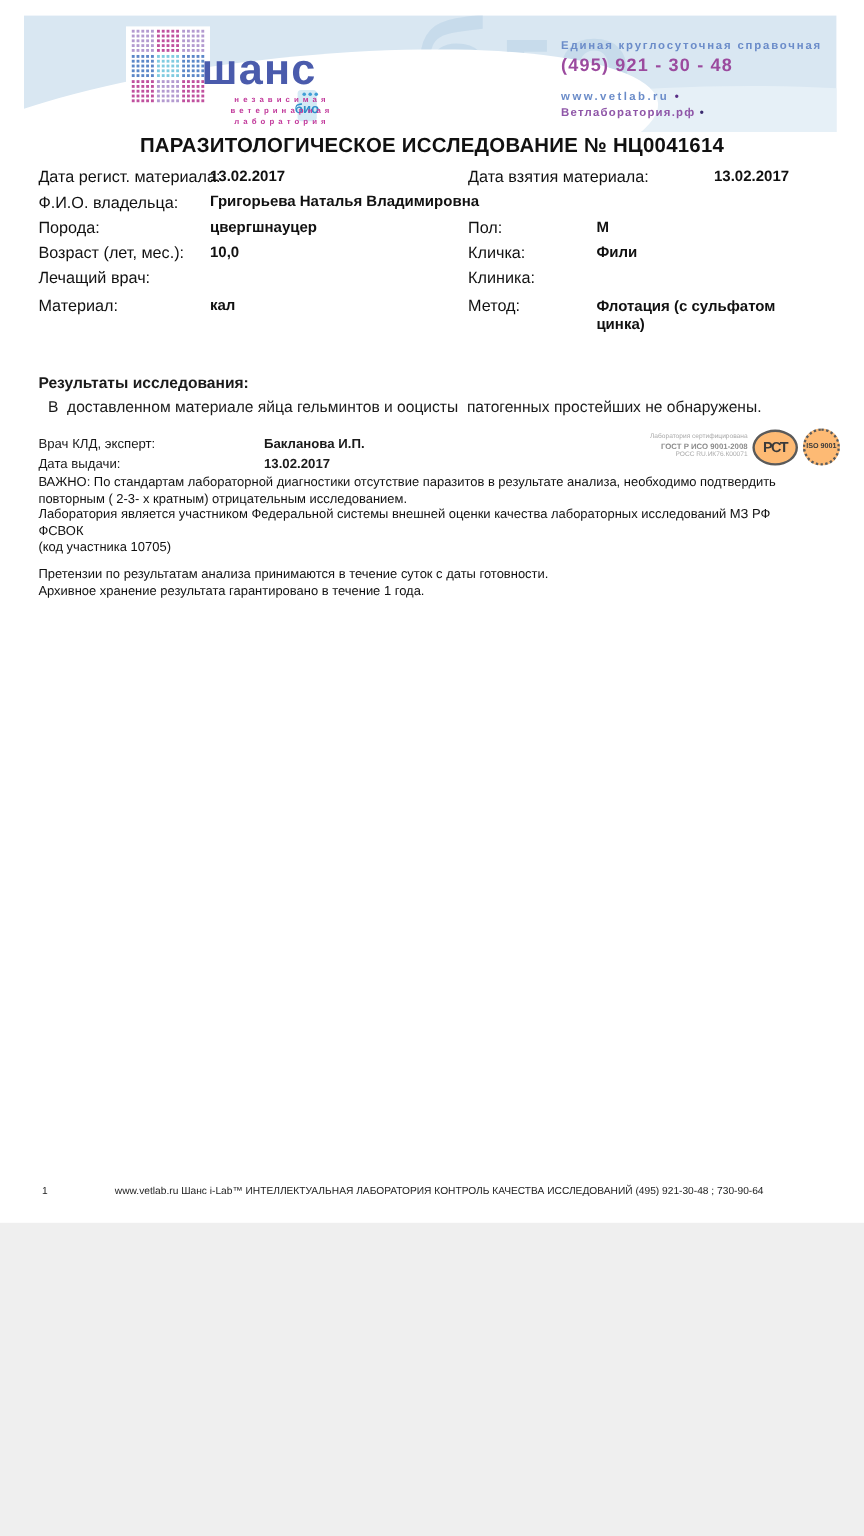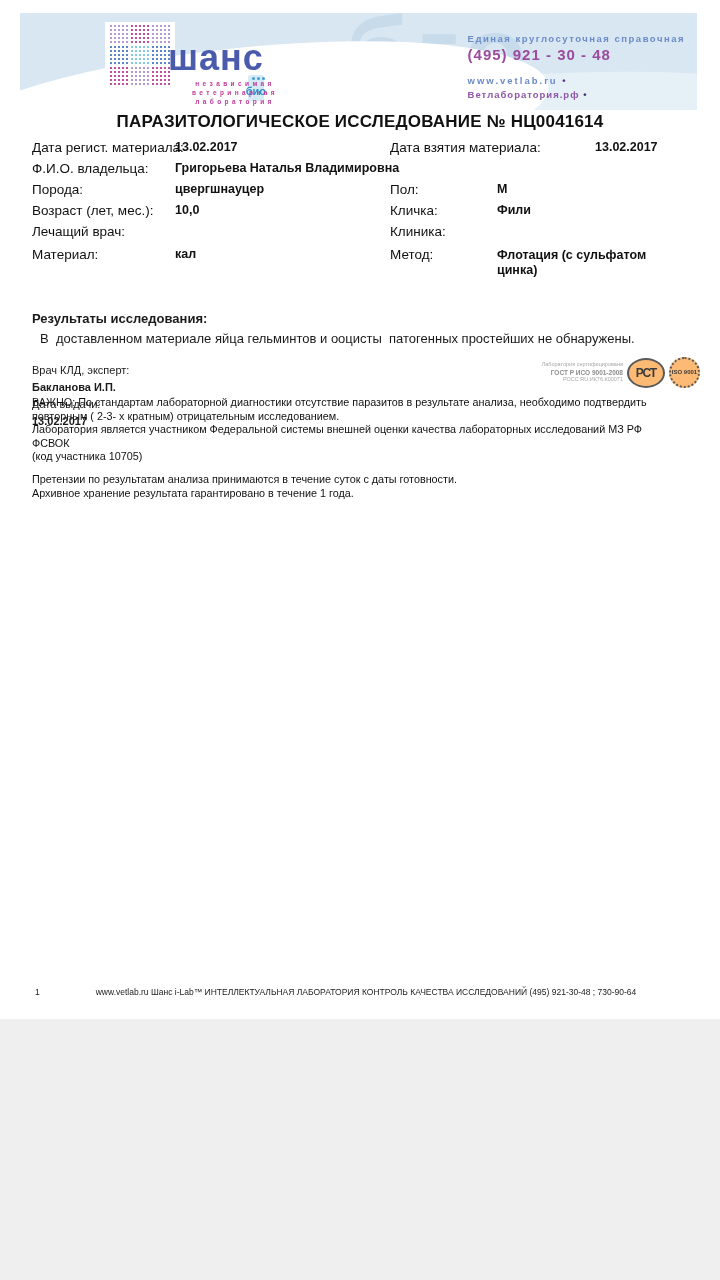--- a/index.html
+++ b/index.html
@@ -72,21 +72,21 @@
   .val{position:absolute;font-size:12.5px;font-weight:bold;color:#111;white-space:nowrap;}
   .l1{left:32px;} .v1{left:175px;}
   .l2{left:390px;} .v2{left:497px;}
   .v2.first{left:595px;}
   .v2.wrap{white-space:normal;width:178px;line-height:15px;top:1px;}
   
   .res-head{position:absolute;left:32px;top:311px;font-size:13px;font-weight:bold;}
   .res-text{position:absolute;left:40px;top:331px;font-size:13px;white-space:pre-wrap;}
   
   .sign{position:absolute;left:32px;top:362px;font-size:11px;line-height:17px;}
-  .sign .row{display:flex;flex-direction:column;}
+  .sign .row{display:flex;}
   .sign .slbl{width:188px;}
   .sign .sval{font-weight:bold;}
   
   .cert{position:absolute;right:20px;top:357px;display:flex;align-items:center;gap:4px;z-index:1;}
   .cert-text{text-align:right;color:#a9a9a9;font-size:5.5px;line-height:7.5px;}
   .cert-text .b{font-weight:bold;color:#8d8d8d;font-size:6.5px;}
   .seal{border:2px solid #5a5a5a;color:#3a3a3a;display:flex;align-items:center;justify-content:center;background:#fdba74;}
   .seal.pct{width:34px;height:26px;border-radius:50%;font-weight:bold;font-size:12px;letter-spacing:-1px;}
   .seal.iso{width:27px;height:27px;border-radius:50%;border-style:dotted;font-size:6px;font-weight:bold;text-align:center;line-height:7px;}
   

